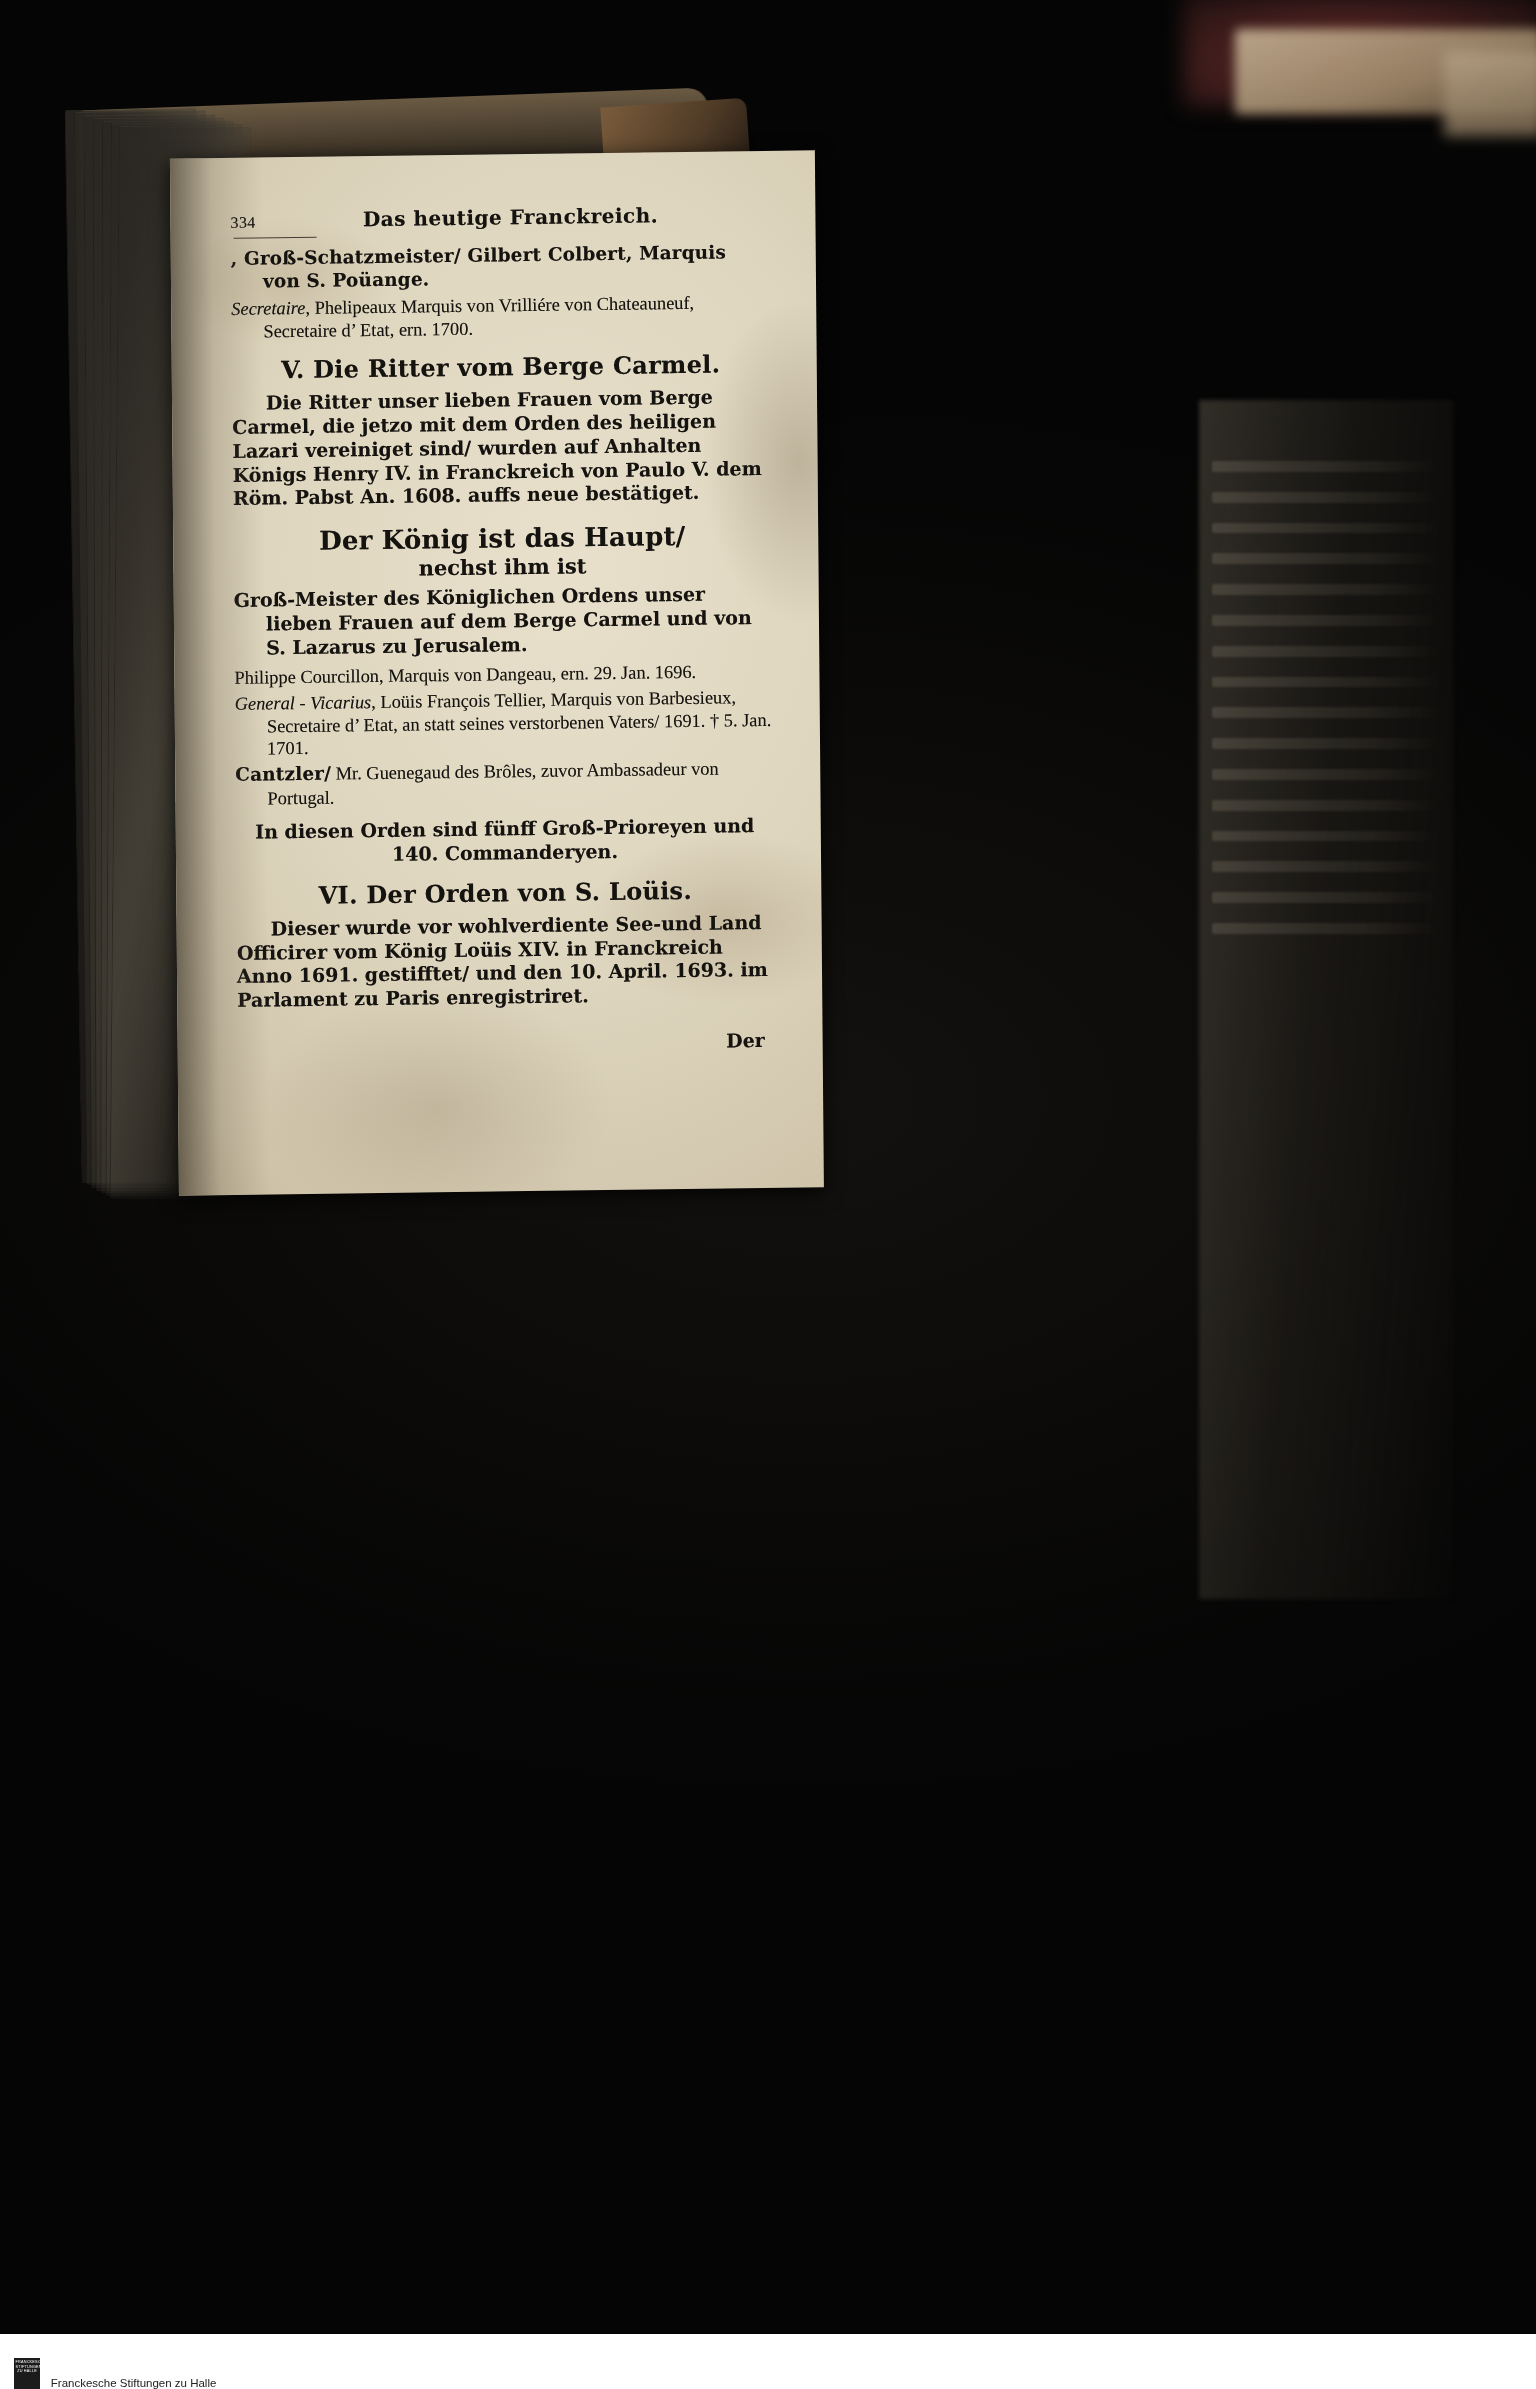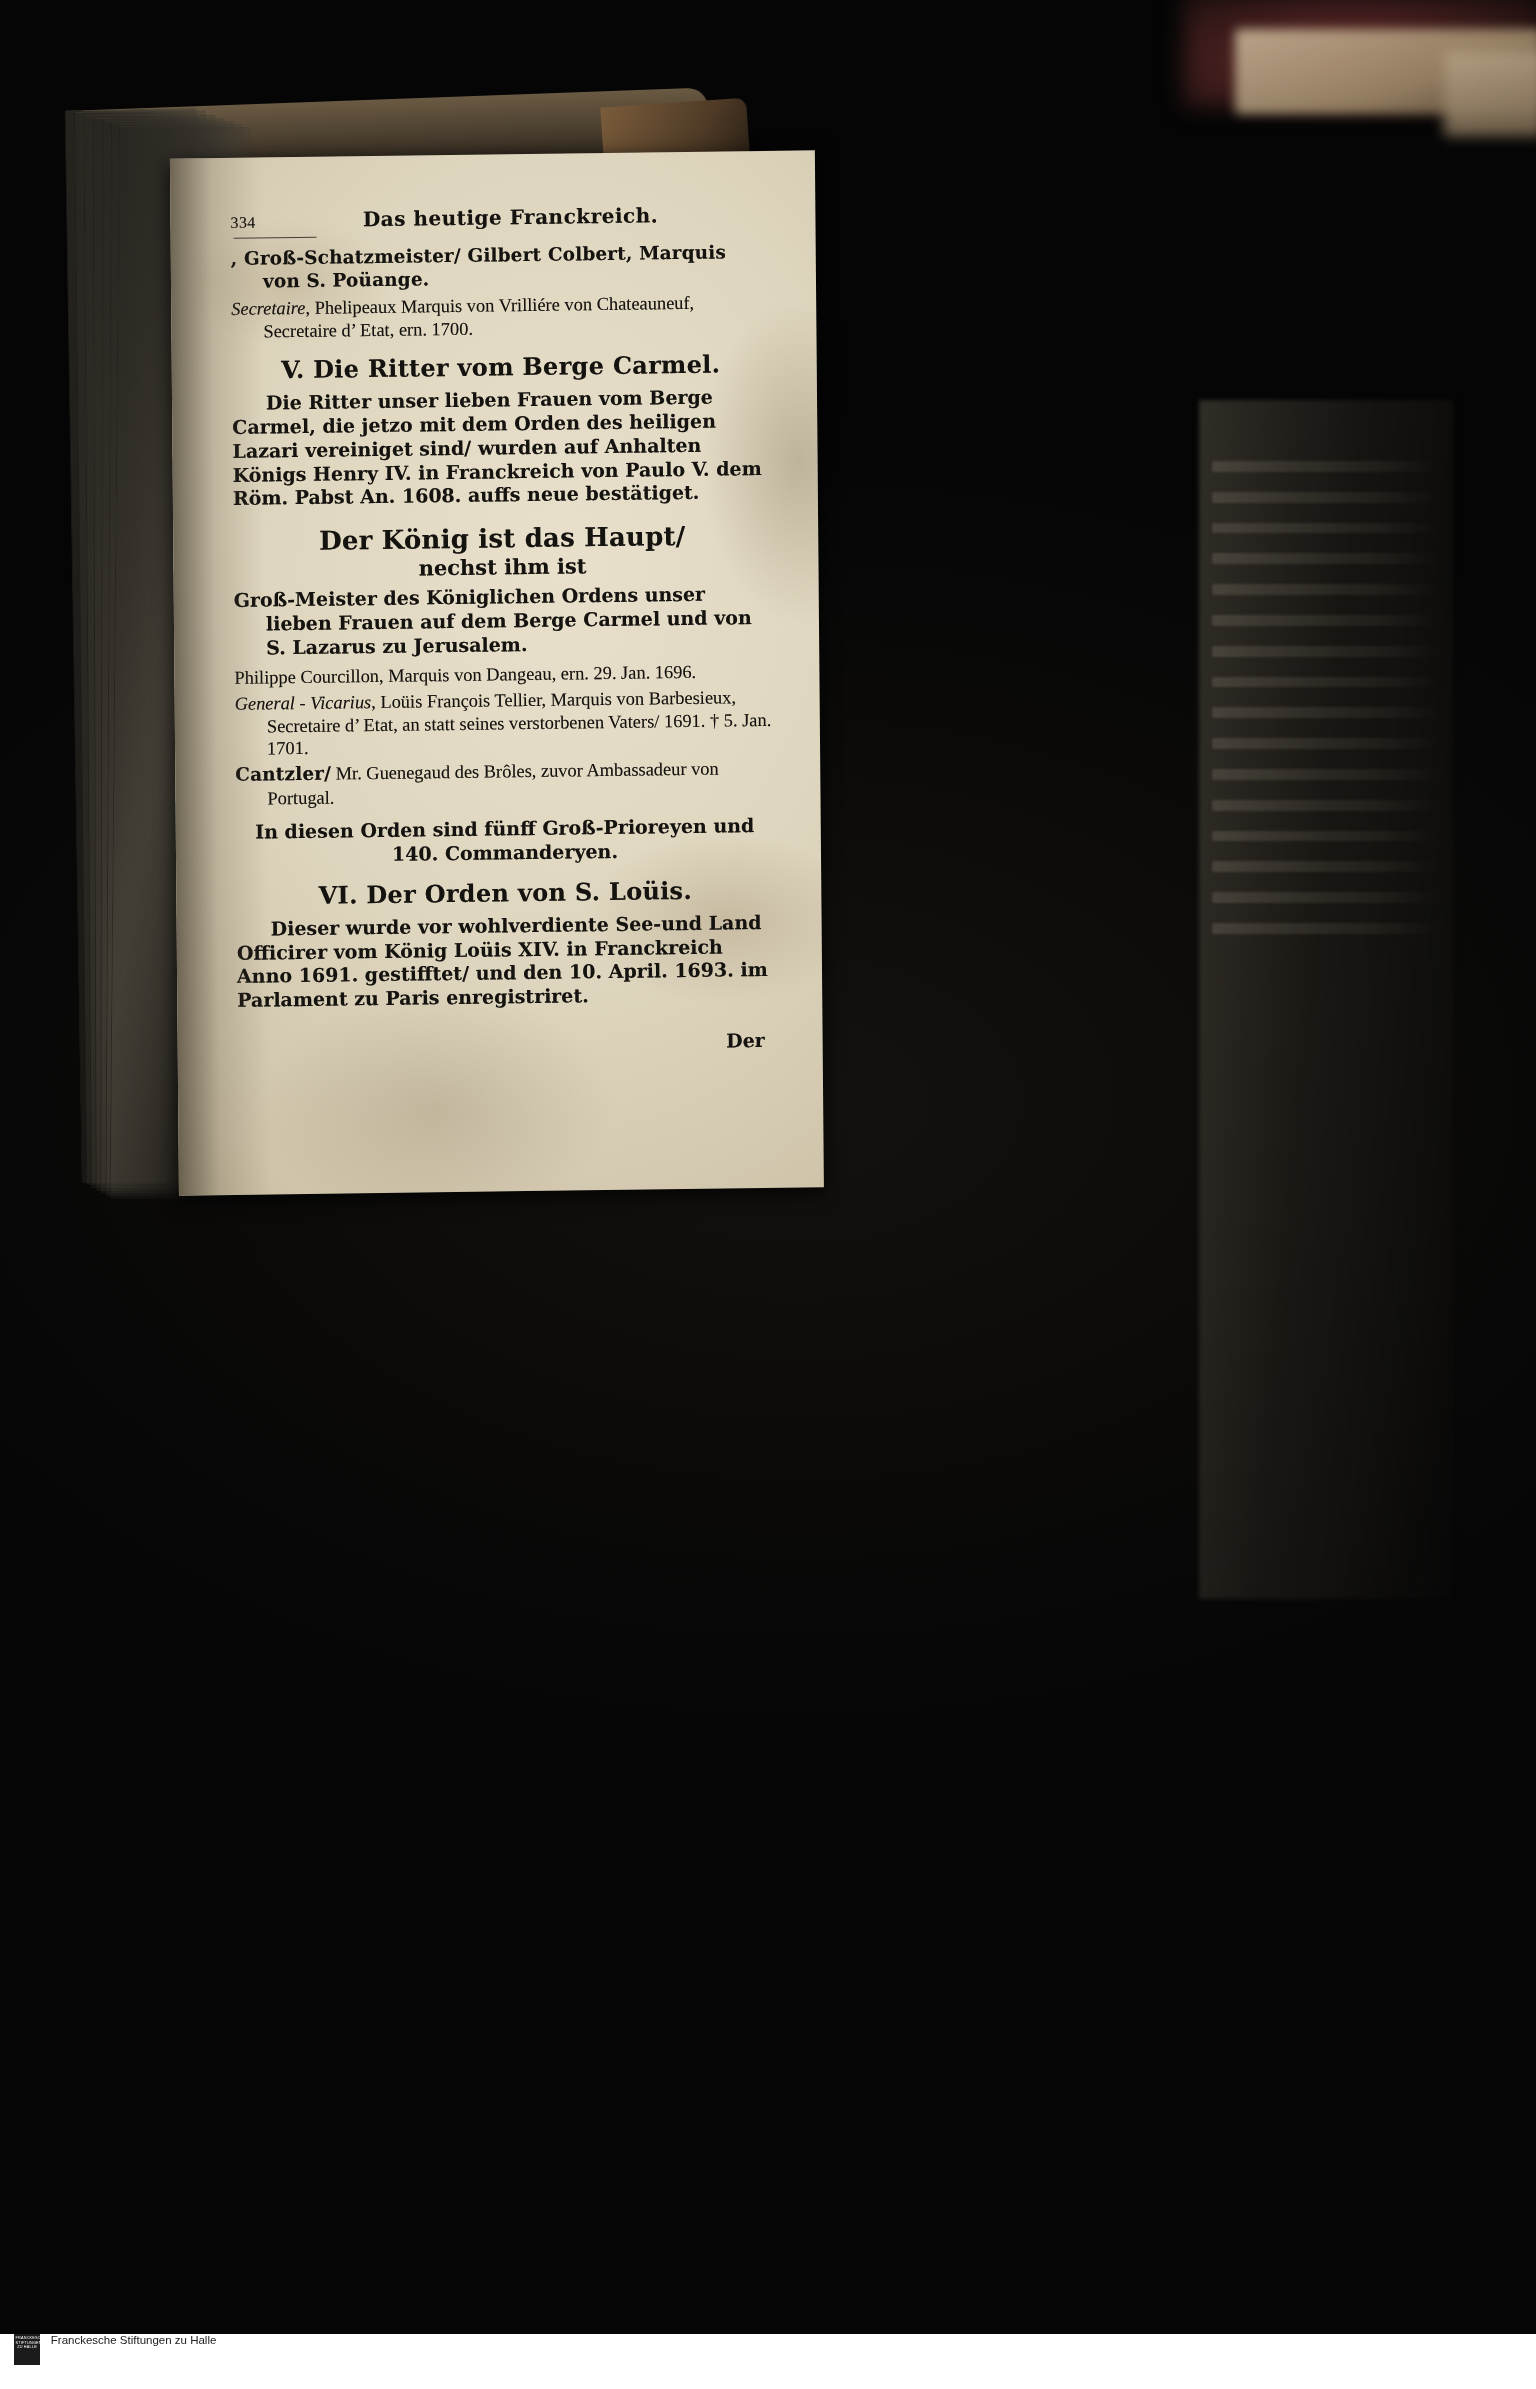--- a/index.html
+++ b/index.html
@@ -258,21 +258,21 @@
   
   #text-col { text-shadow: 0 0 0.5px rgba(40,34,26,.45); }
 
   
   #credit-bar {
     position: absolute;
     left: 0; bottom: 0;
     width: 1537px; height: 55px;
     background: #ffffff;
     display: flex;
-    align-items: flex-start;
+    align-items: flex-end;
     gap: 10.8px;
     padding-left: 14px;
     box-sizing: border-box;
   }
   #credit-logo {
     width: 26px; height: 31px;
     background: #1b1b1b;
     color: #fff;
     font-size: 3.8px;
     line-height: 1.15;

